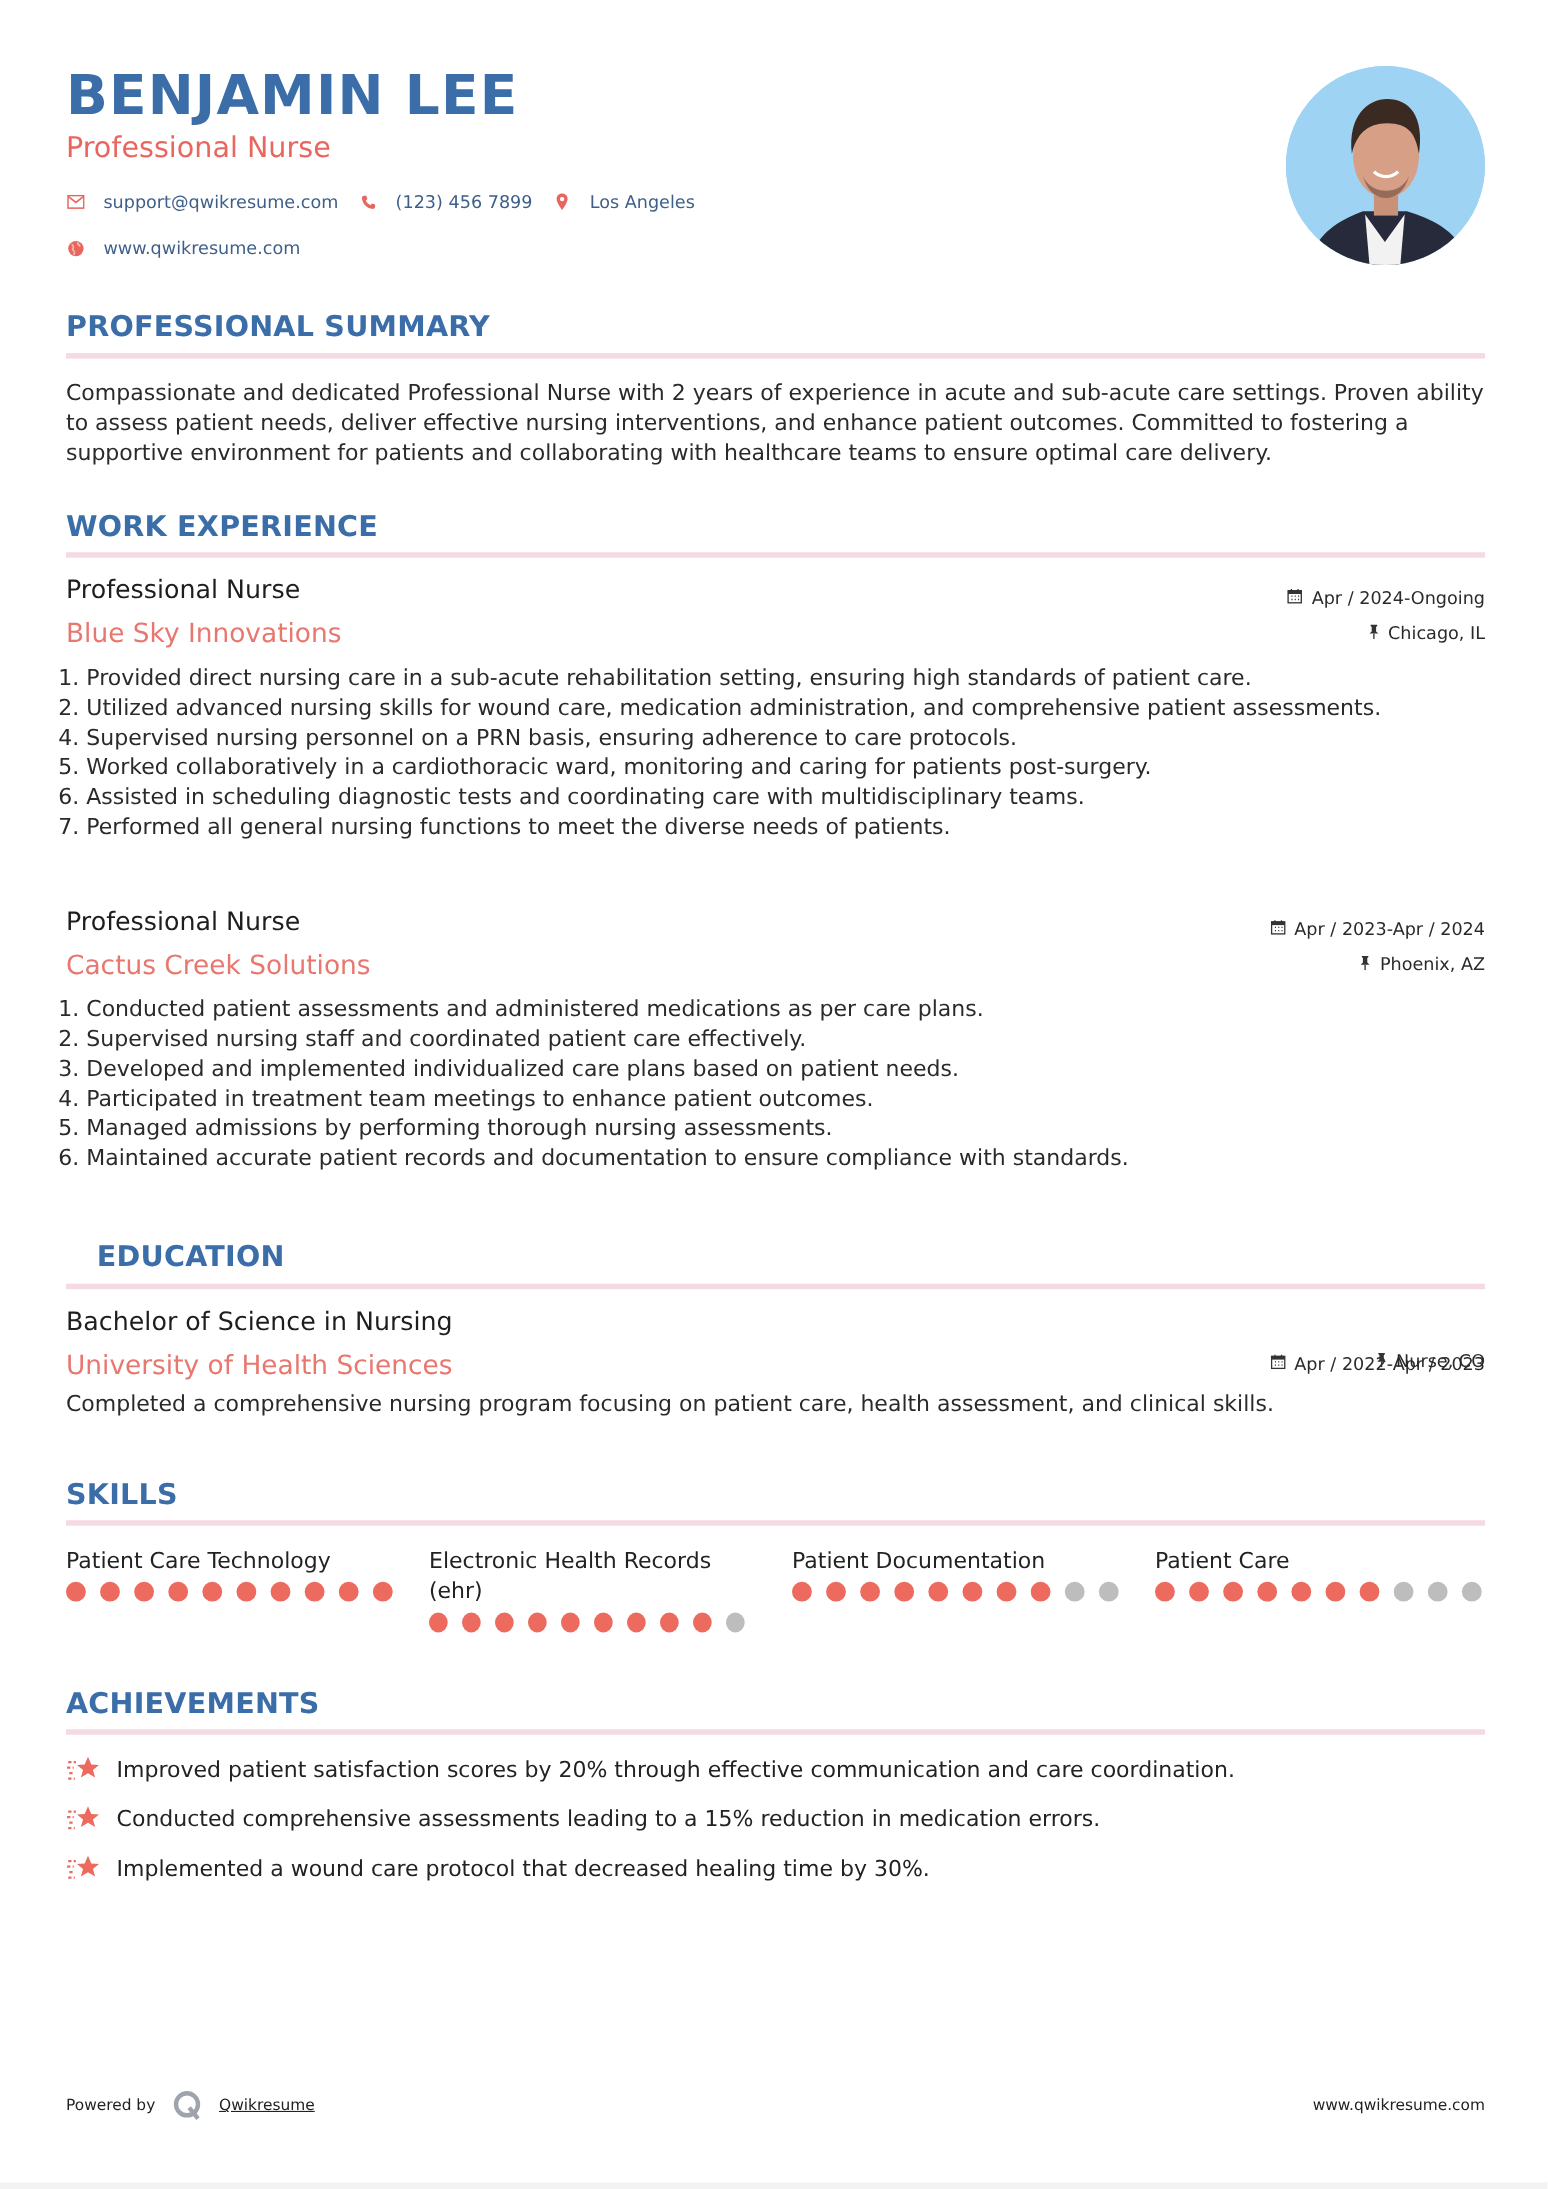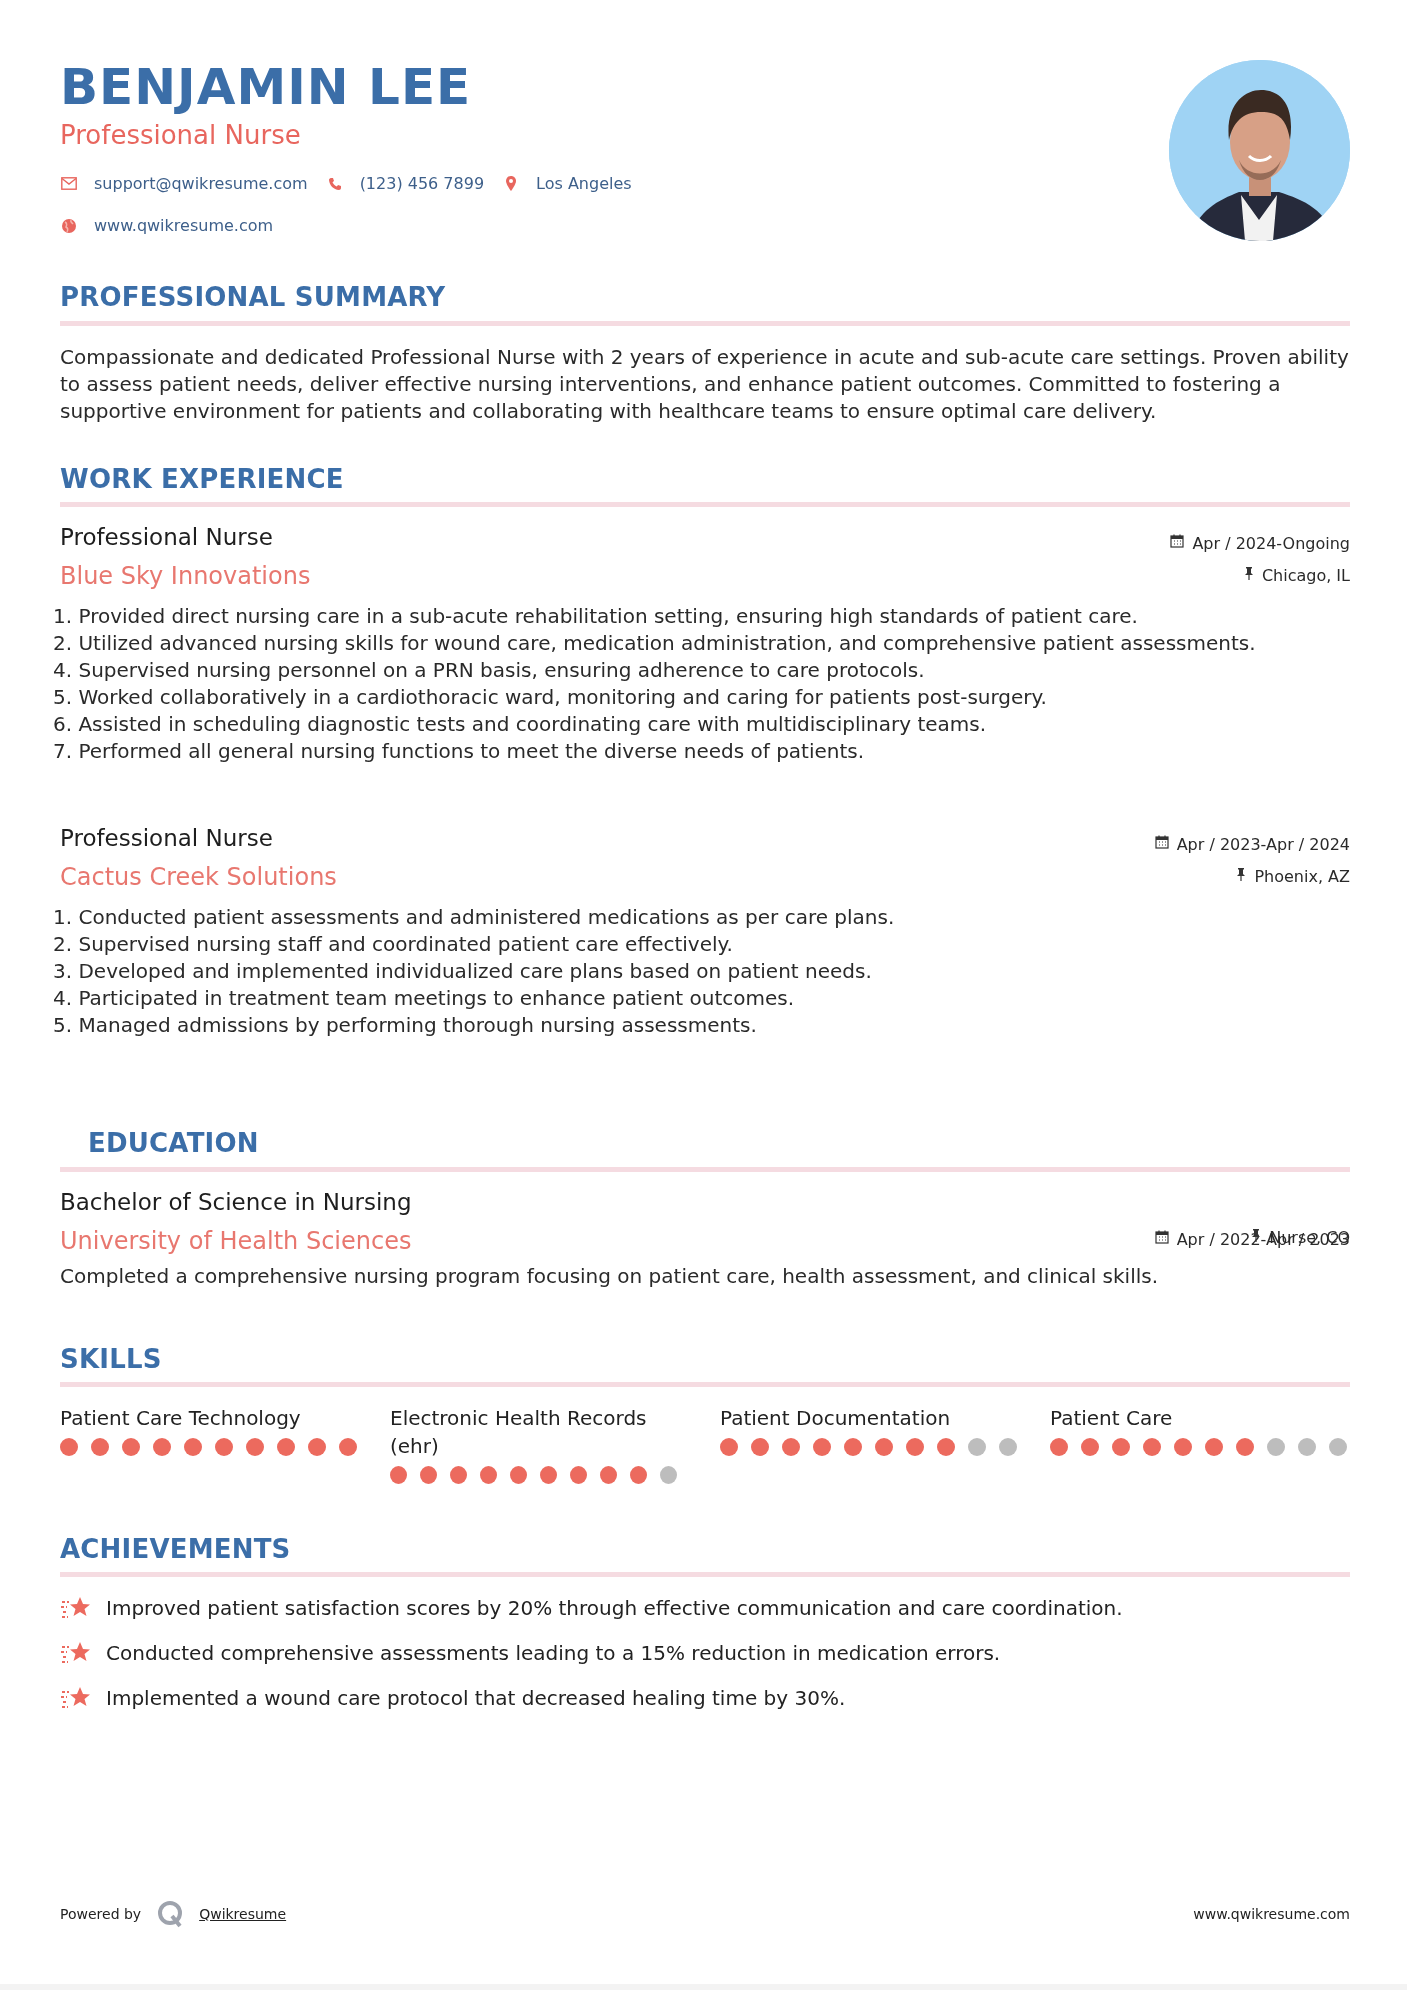--- a/index.html
+++ b/index.html
@@ -10,21 +10,21 @@
   .title { left: 60px; top: 120px; font-size: 26px; color: #e8665e; white-space: nowrap; }
   .contact { display: flex; align-items: center; font-size: 16px; color: #3d5f8a; white-space: nowrap; }
   .contact .ico { width: 18px; height: 18px; display: inline-flex; align-items: center; justify-content: center; color: #e8665e; margin-right: 16px; }
   .contact .txt { margin-right: 18px; }
   .photo { left: 1169px; top: 60px; width: 181px; height: 181px; border-radius: 50%; background: #9fd3f4; overflow: hidden; }
   .sec-h { left: 60px; font-size: 26px; font-weight: bold; color: #3b6ea8; white-space: nowrap; letter-spacing: 0.2px; }
   .sec-line { left: 60px; width: 1290px; height: 5px; background: #f5dbe1; }
   .para { left: 60px; width: 1295px; font-size: 20px; line-height: 27px; color: #2a2a2a; }
   .job-title { left: 60px; font-size: 23px; color: #1e1e1e; white-space: nowrap; }
   .company { left: 60px; font-size: 24px; color: #e8776f; white-space: nowrap; }
-  .meta { right: 57px; font-size: 16px; color: #2a2a2a; white-space: nowrap; display: flex; align-items: flex-start; }
+  .meta { right: 57px; font-size: 16px; color: #2a2a2a; white-space: nowrap; display: flex; align-items: center; }
   .meta .mi { margin-right: 8px; font-size: 15px; color: #333; }
   .bullets { left: 53px; width: 1300px; font-size: 20px; line-height: 27px; color: #2a2a2a; list-style: none; }
   .bullets li { white-space: nowrap; }
   .skill { position: absolute; width: 320px; }
   .skill-name { font-size: 20px; color: #222; line-height: 28px; }
   .dots { display: flex; margin-top: 6px; }
   .dot { width: 18px; height: 18px; border-radius: 50%; margin-right: 13px; background: #bdbdbd; }
   .dot.on { background: #ec6a5e; }
   .ach { left: 60px; display: flex; align-items: center; font-size: 20px; color: #222; white-space: nowrap; }
   .ach .star { width: 32px; height: 28px; margin-right: 14px; position: relative; }
@@ -146,20 +146,21 @@
       </svg>
   </span>
   <span>Phoenix, AZ</span>
 </div>
 <ul class="abs bullets" style="top:904px;">
   <li>1. Conducted patient assessments and administered medications as per care plans.</li>
   <li>2. Supervised nursing staff and coordinated patient care effectively.</li>
   <li>3. Developed and implemented individualized care plans based on patient needs.</li>
   <li>4. Participated in treatment team meetings to enhance patient outcomes.</li>
   <li>5. Managed admissions by performing thorough nursing assessments.</li>
+  <li>6. Maintained accurate patient records and documentation to ensure compliance with standards.</li>
 </ul>
 
 <div class="abs sec-h" style="top:1128px;margin-left:28px;">EDUCATION</div>
 <div class="abs sec-line" style="top:1167px;"></div>
 <div class="abs job-title" style="top:1189px;">Bachelor of Science in Nursing</div>
 <div class="abs company" style="top:1227px;">University of Health Sciences</div>
 <div class="abs meta" style="top:1230px;padding-left:36px;">
   <span class="mi">
     <svg width="14" height="14" viewBox="0 0 14 14">
         <rect x="1" y="2" width="12" height="11" fill="none" stroke="#333" stroke-width="1.2"></rect>

